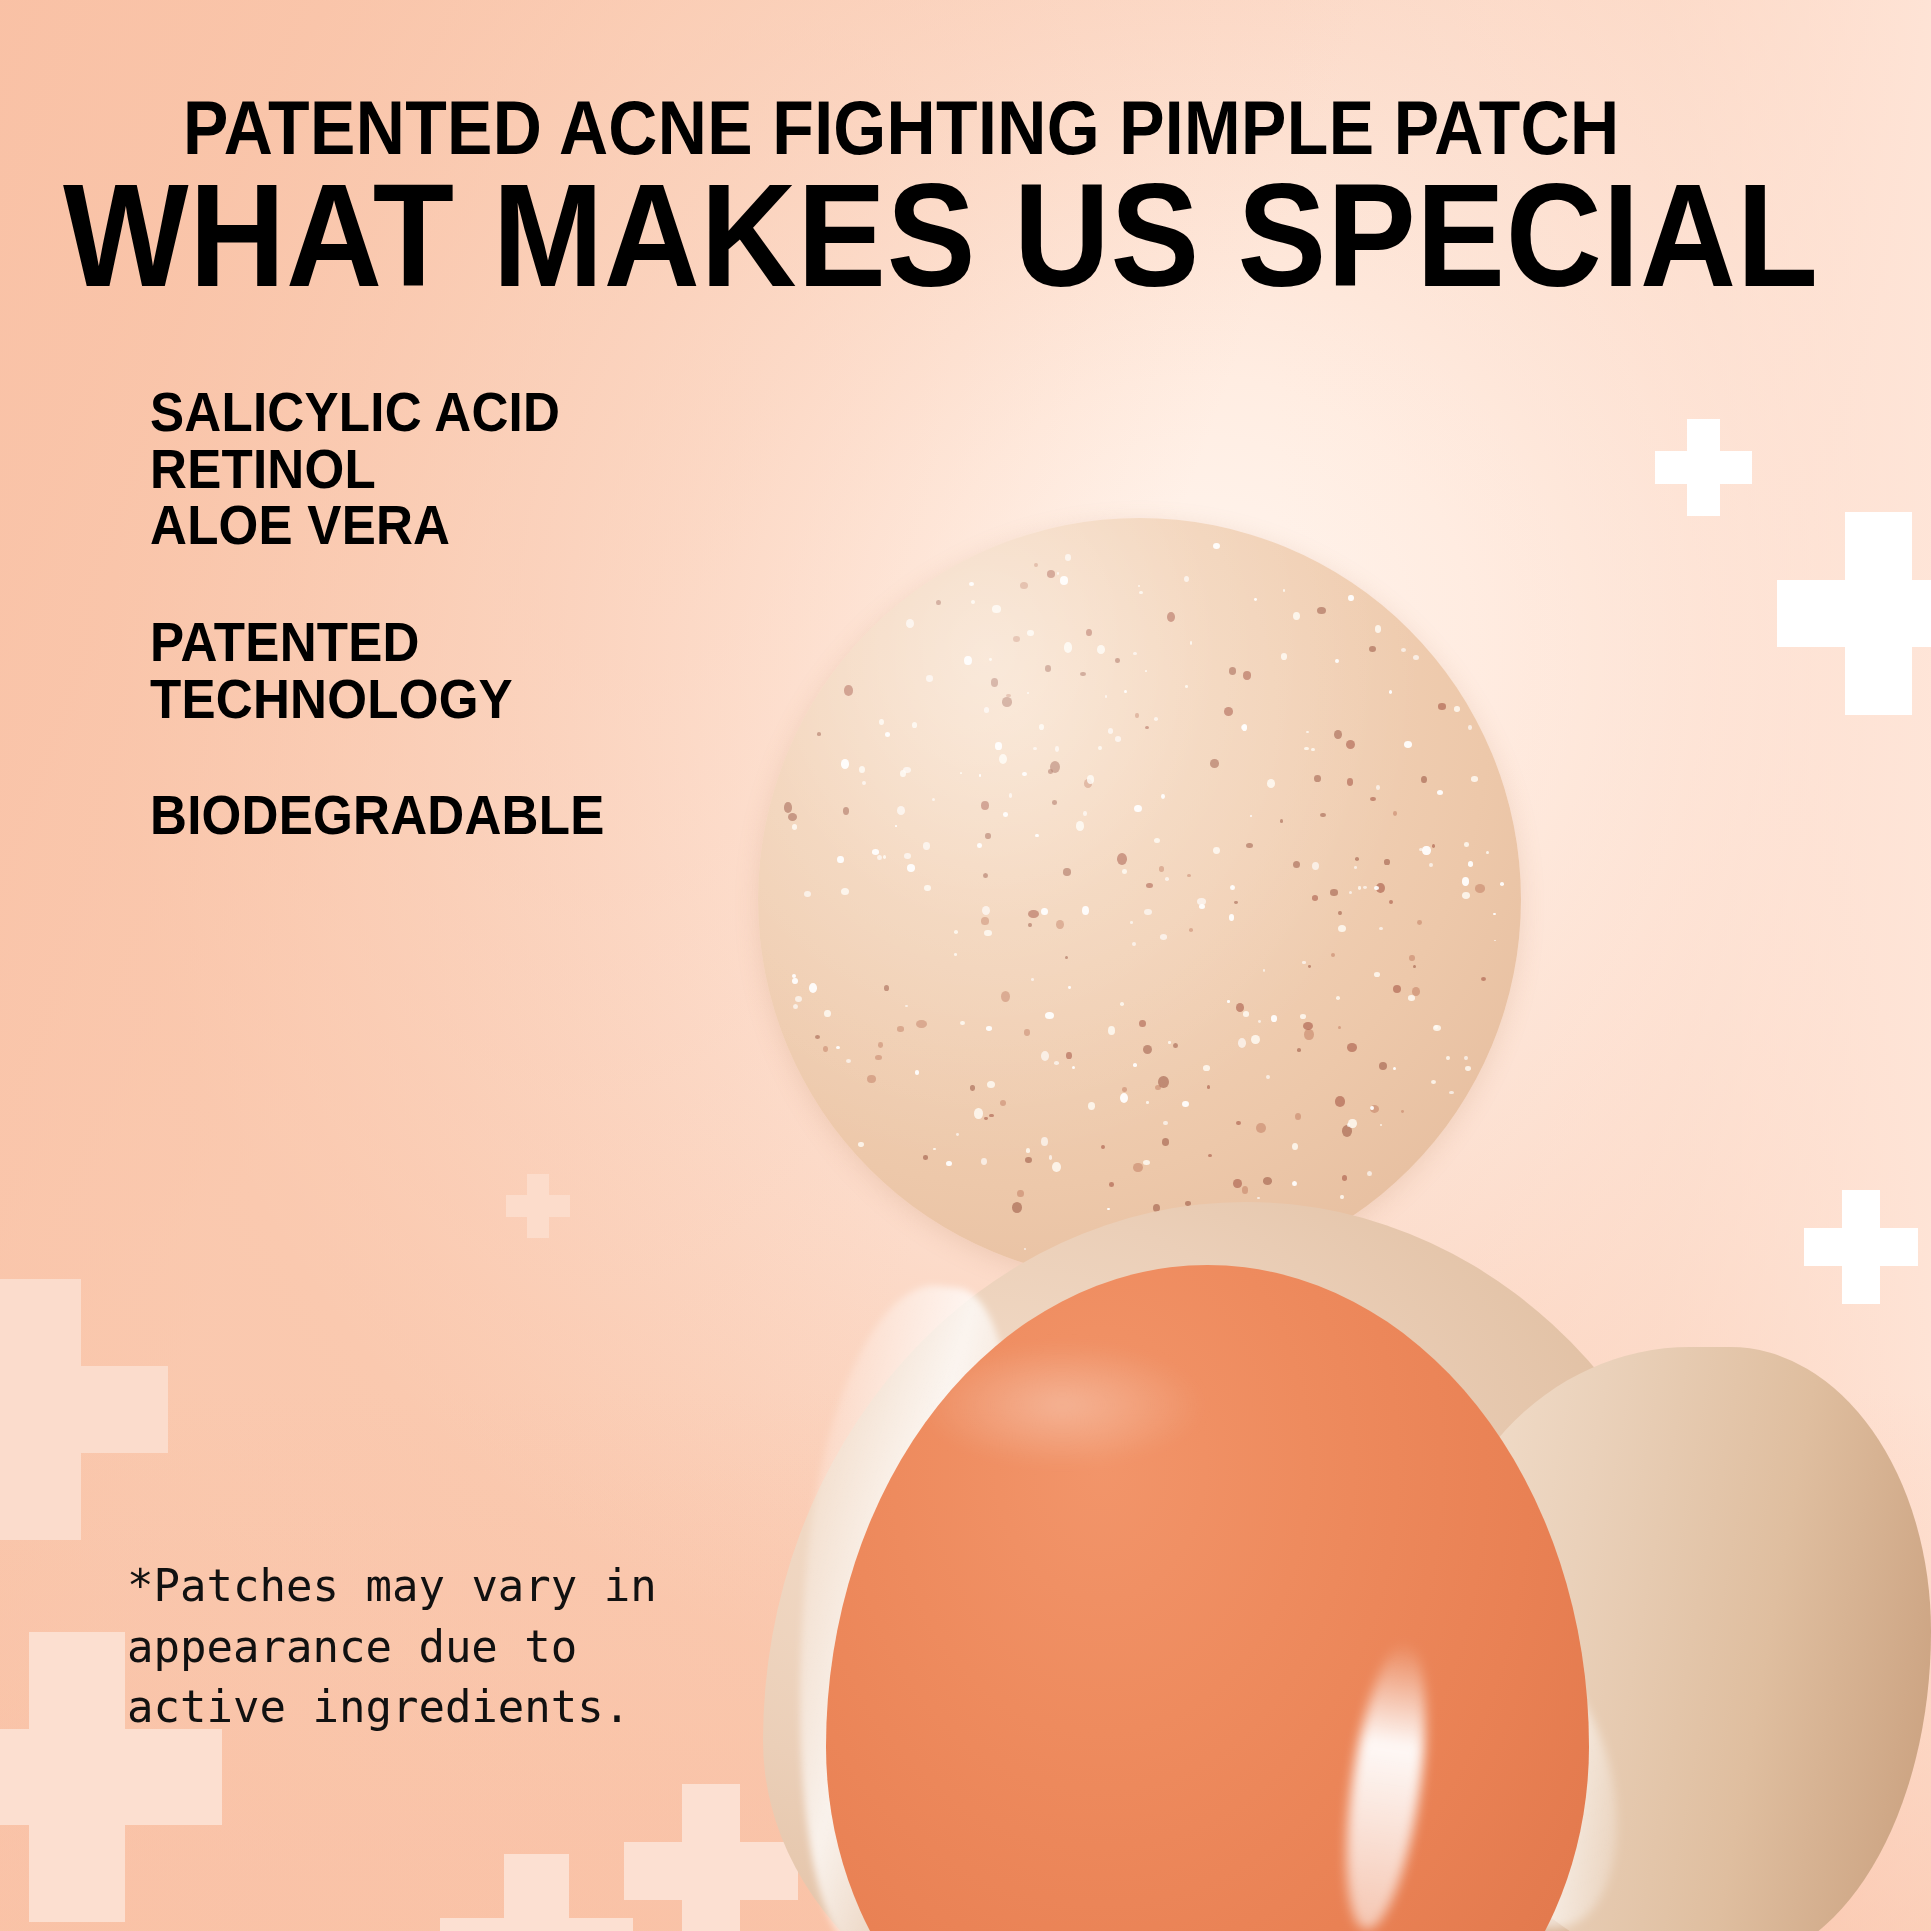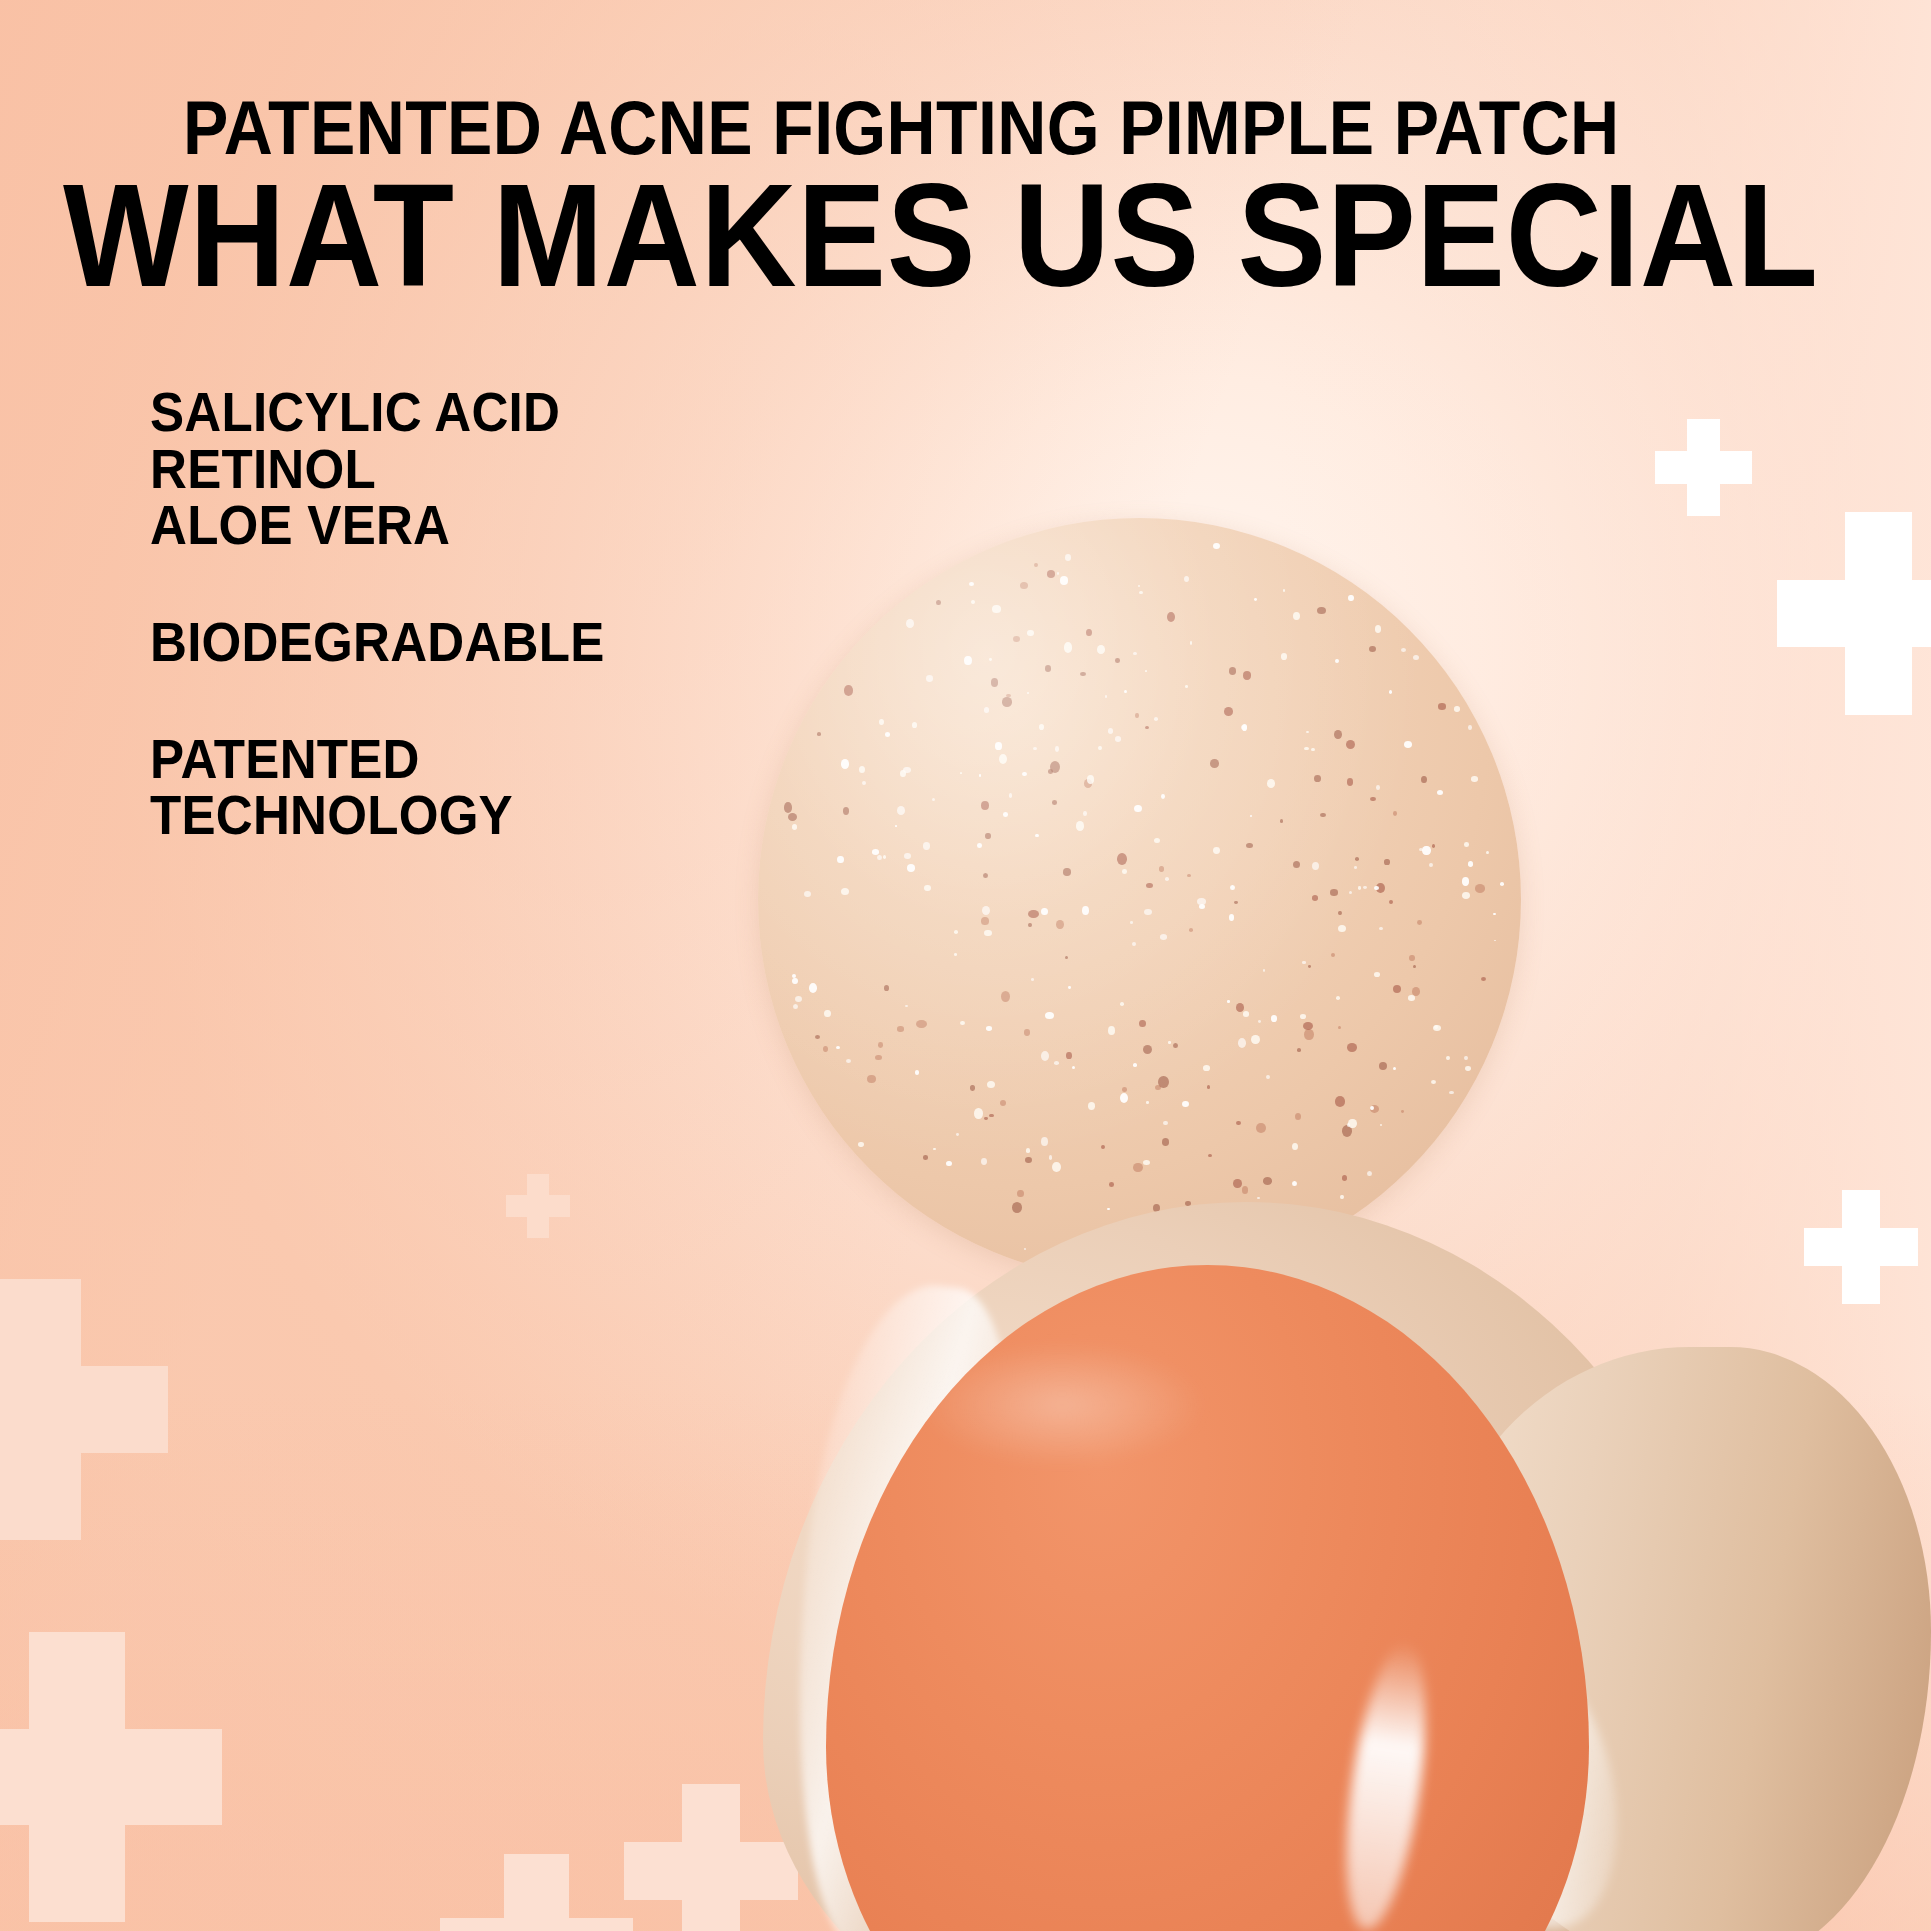--- a/index.html
+++ b/index.html
@@ -630,23 +630,26 @@
   <div class="kicker">PATENTED ACNE FIGHTING PIMPLE PATCH</div>
   <div class="headline">WHAT MAKES US SPECIAL</div>
 
   <div class="features" id="features">
       <div class="feat-group">
         <div class="feat-line">SALICYLIC ACID</div>
         <div class="feat-line">RETINOL</div>
         <div class="feat-line">ALOE VERA</div>
       </div>
       <div class="feat-group">
-        <div class="feat-line">BIODEGRADABLE</div>
-      </div>
-      <div class="feat-group">
         <div class="feat-line">PATENTED</div>
         <div class="feat-line">TECHNOLOGY</div>
       </div>
+      <div class="feat-group">
+        <div class="feat-line">BIODEGRADABLE</div>
+      </div>
     </div>
 
+  <div class="footnote">
+    <span class="star">*</span><span>Patches may vary in appearance due to active ingredients.</span>
+  </div>
 
 </div>
 
 
 </body></html>

